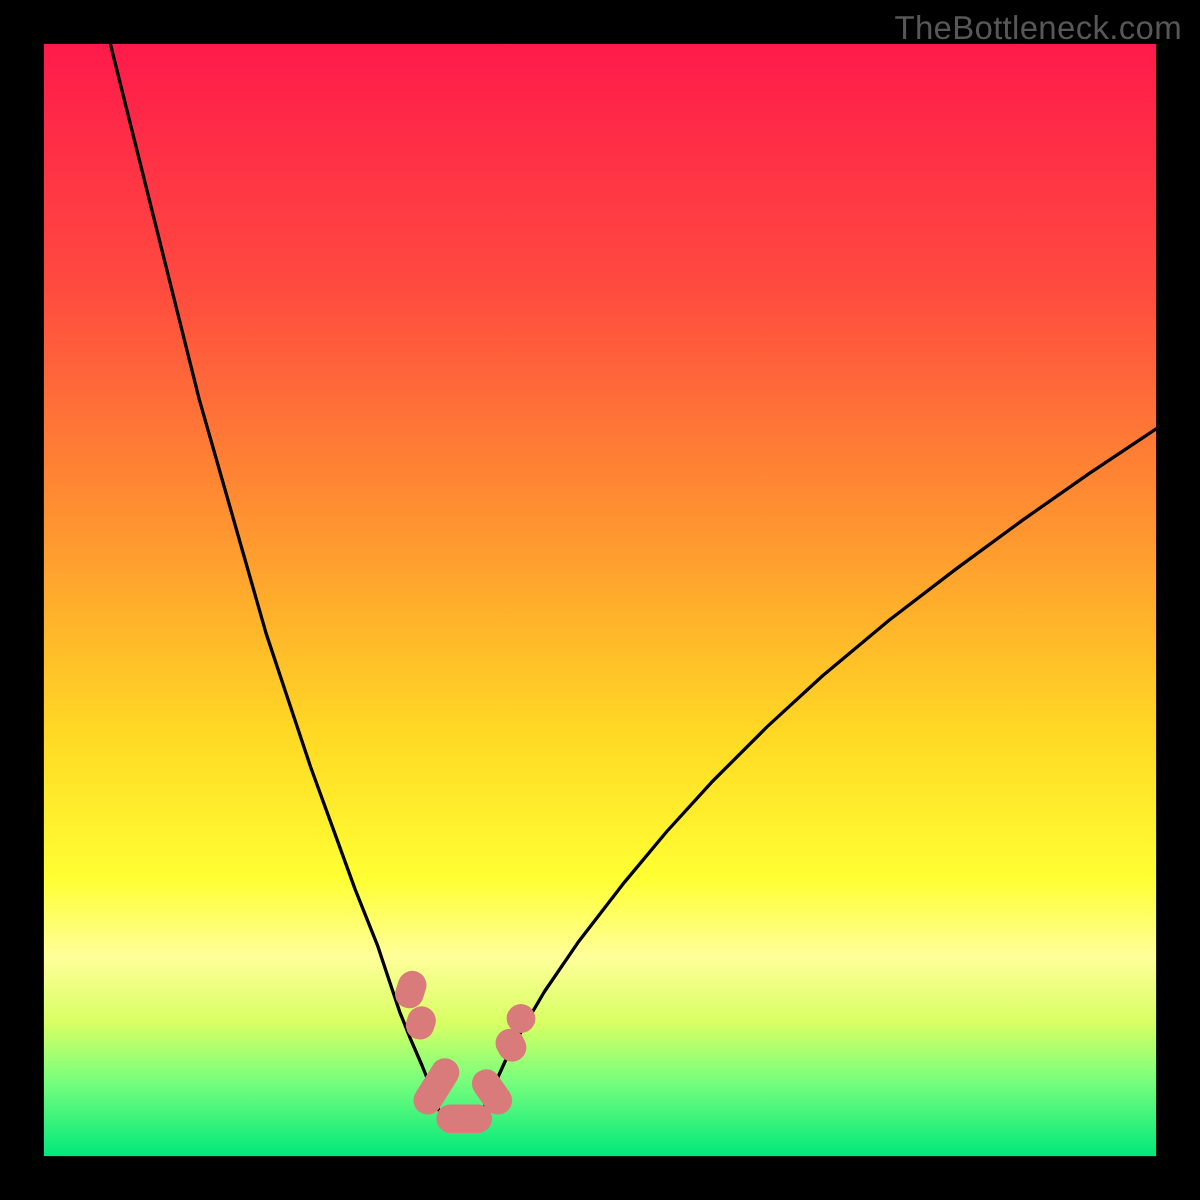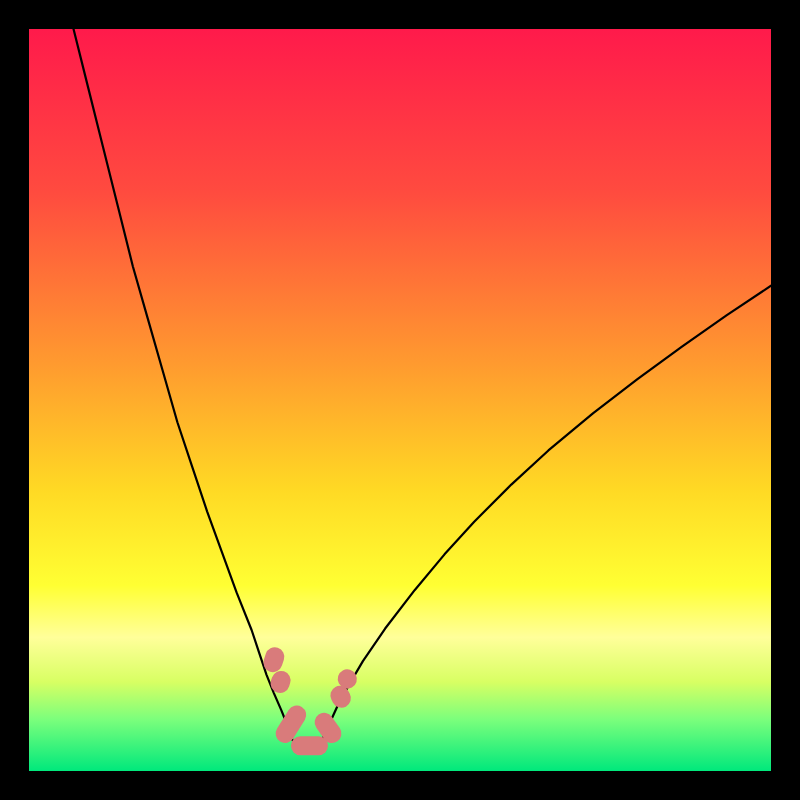--- a/index.html
+++ b/index.html
@@ -78,13 +78,14 @@
           </g>
           <g transform="translate(311.64,667.80) rotate(62)">
             <rect x="-11.13" y="-9.50" width="22.26" height="19.00" rx="9.50" ry="9.50" fill="#d97b7b"></rect>
           </g>
           <g transform="translate(318.32,649.99) rotate(62)">
             <rect x="-9.65" y="-9.50" width="19.29" height="19.00" rx="9.50" ry="9.50" fill="#d97b7b"></rect>
           </g>
         </g>
     </svg>
   </div>
+  <div class="watermark">TheBottleneck.com</div>
 </div>
 
 </body></html>

